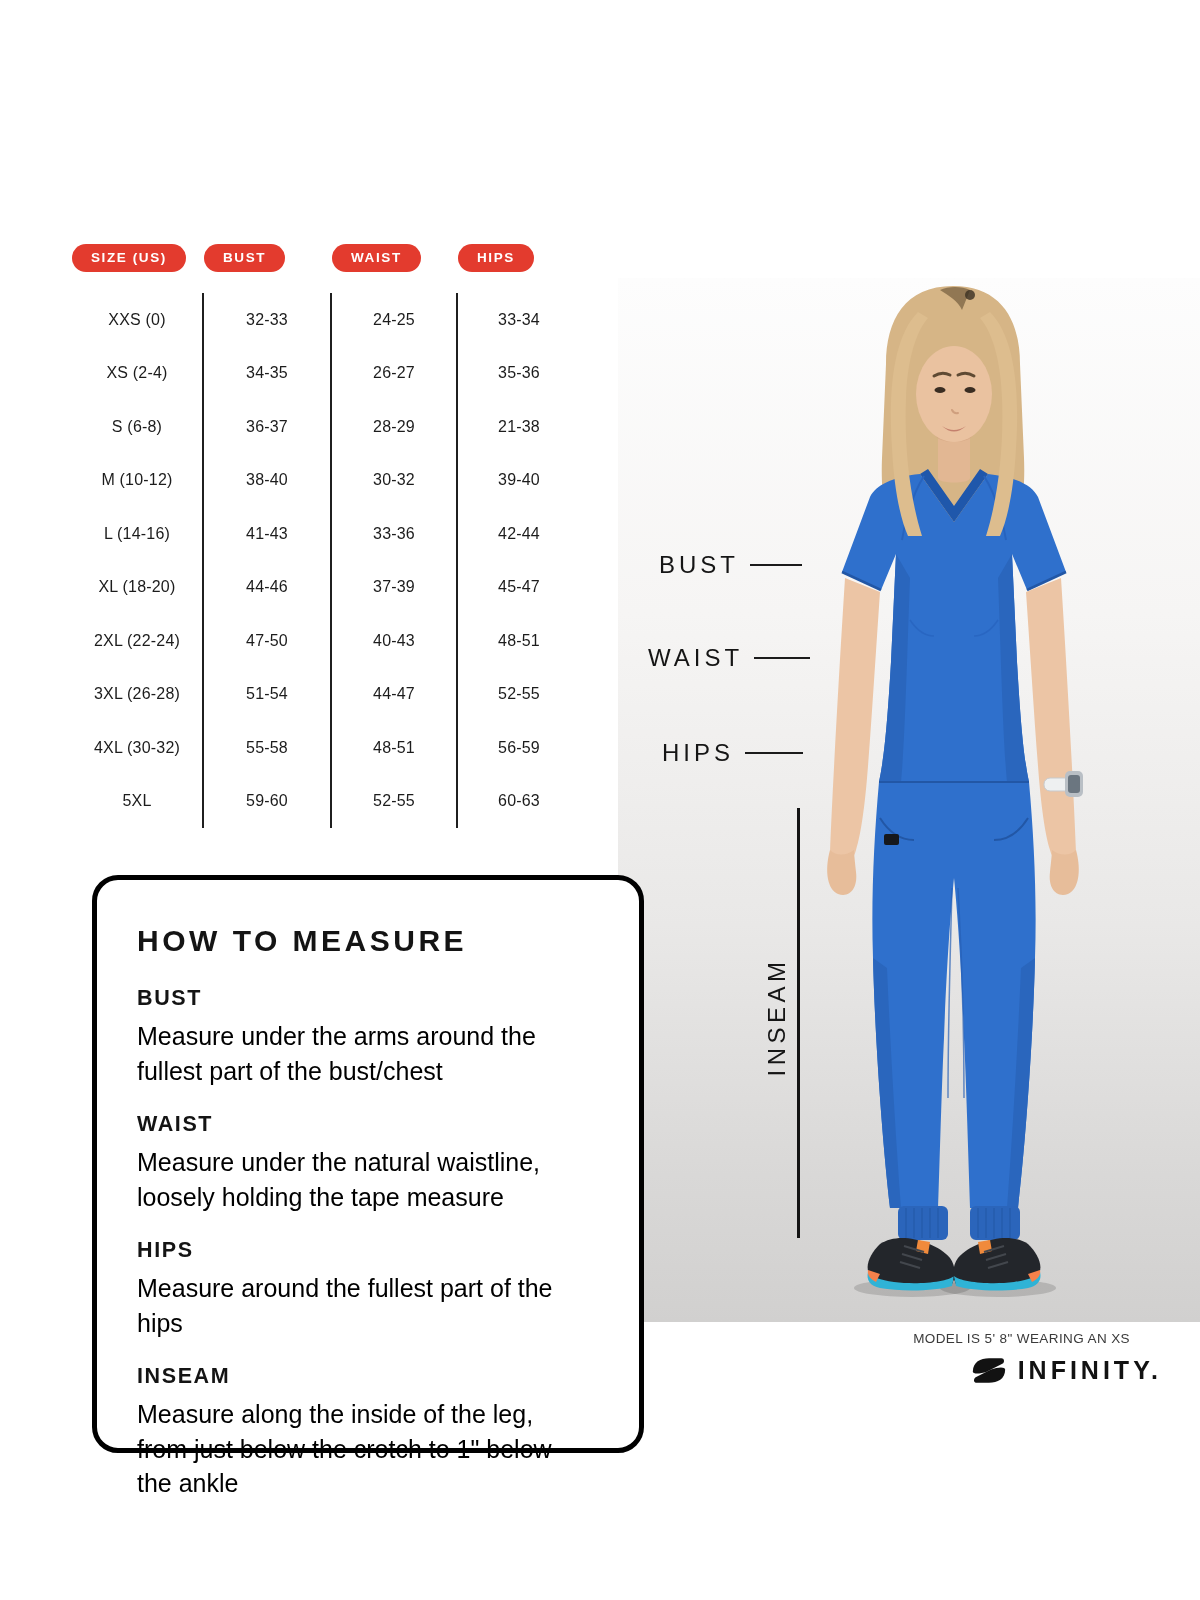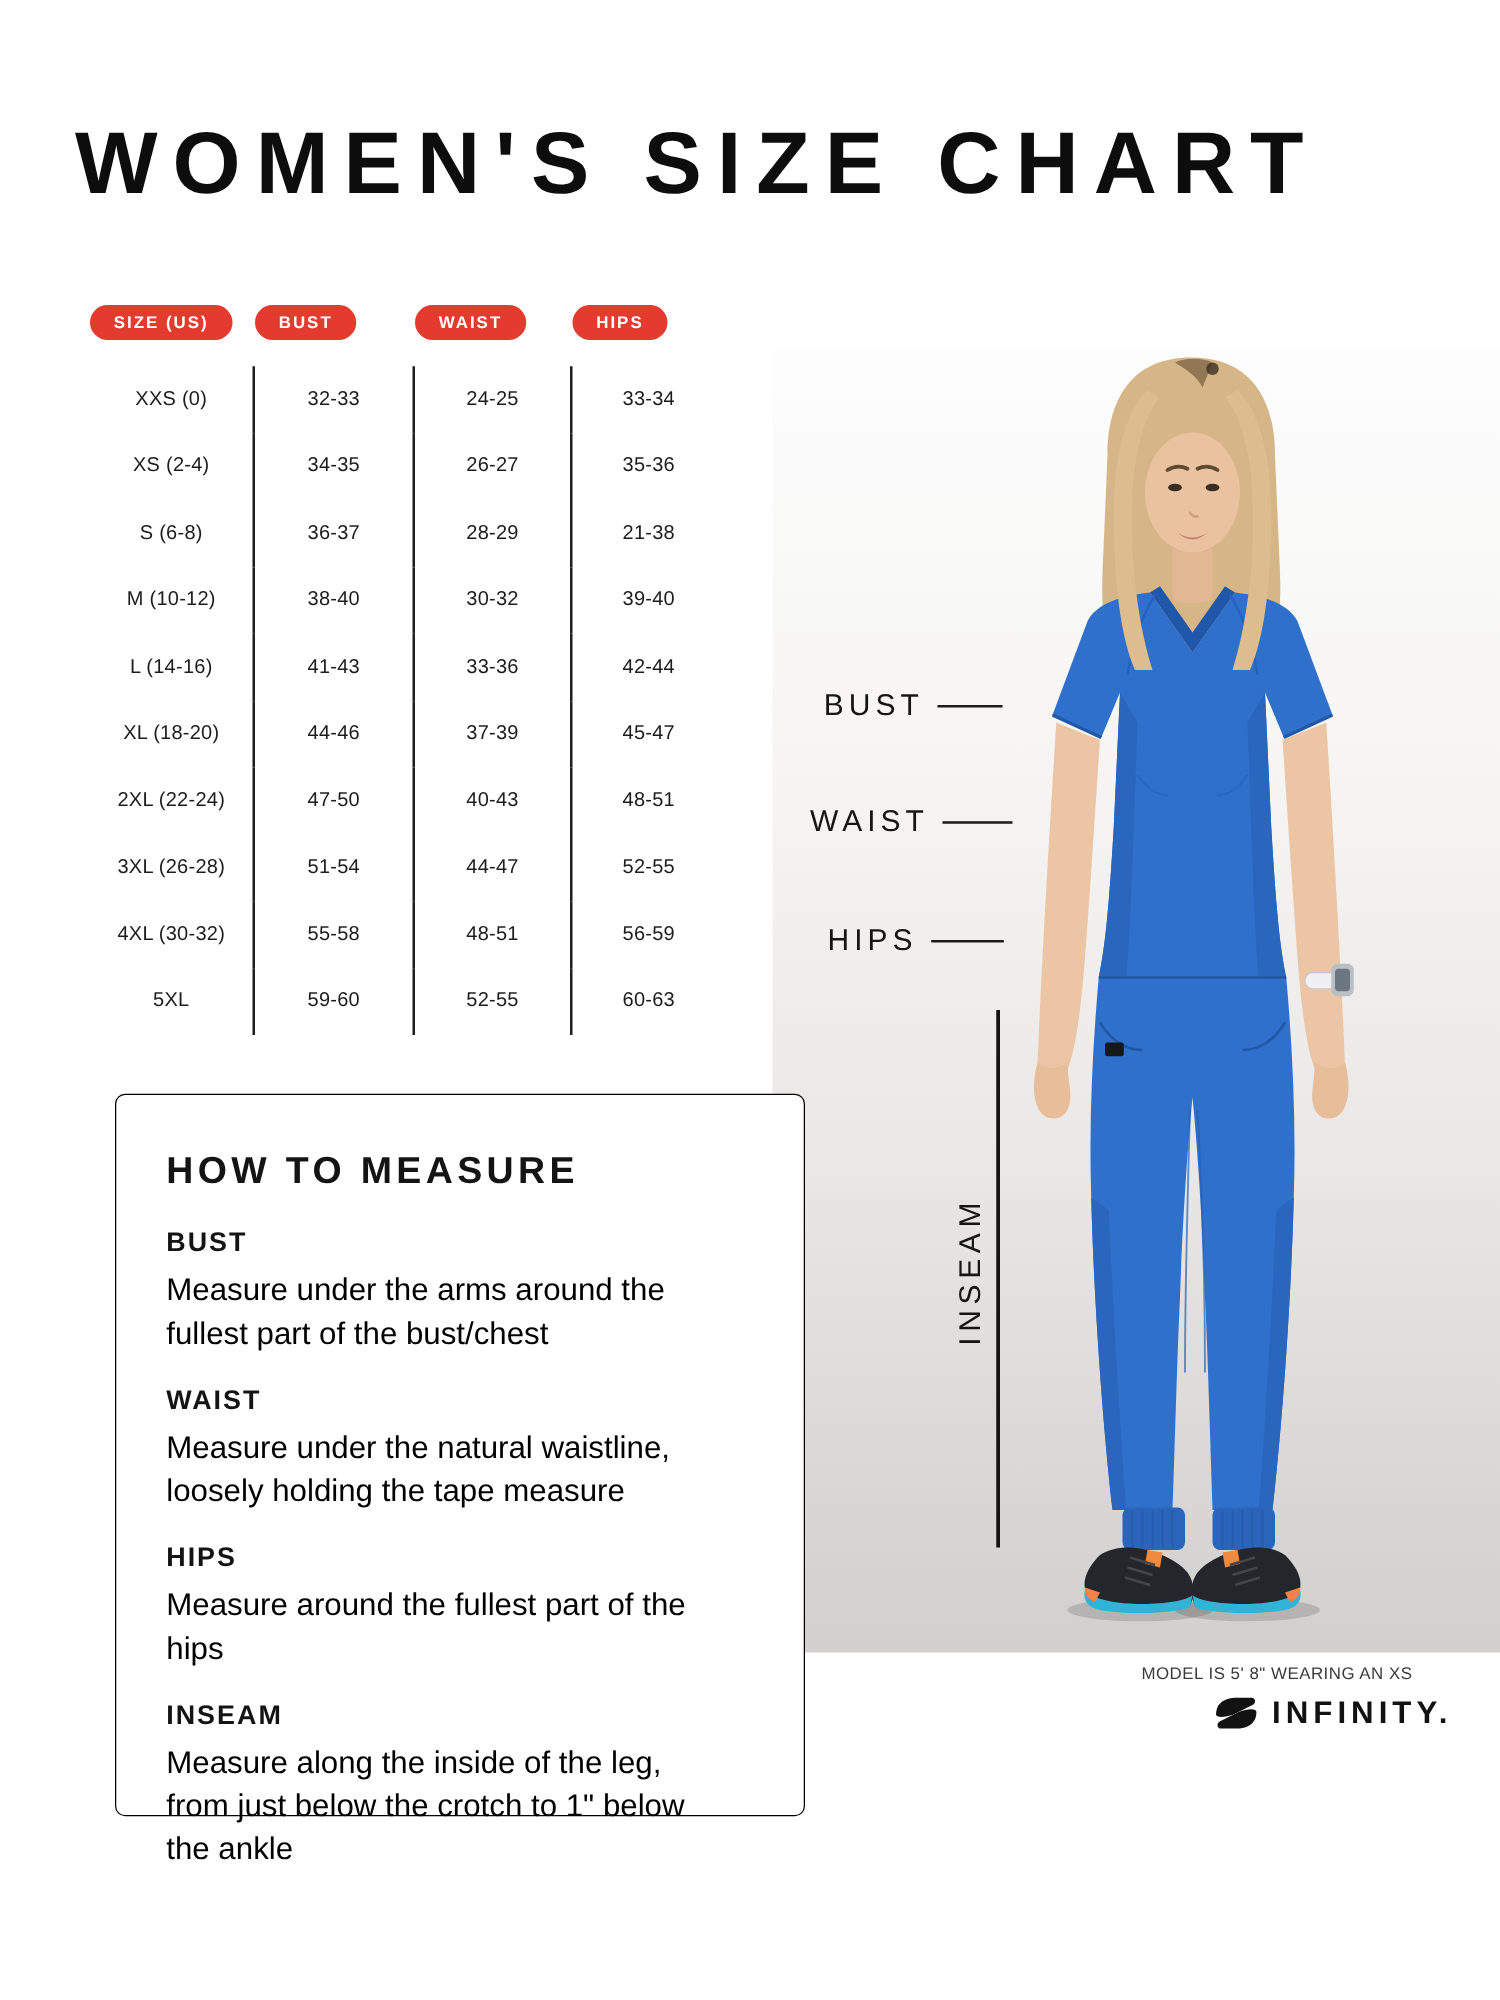--- a/index.html
+++ b/index.html
@@ -24,21 +24,21 @@
   }
   .grid{margin-top:21px;grid-auto-rows:53.5px;}
   .cell{
     display:flex;align-items:center;justify-content:center;
     font-size:16px;color:#1c1c1c;letter-spacing:0.2px;
   }
   .cell.divider{border-right:2px solid #1f1f1f;}
   
   .measure-box{
     position:absolute;left:92px;top:875px;width:552px;height:578px;
-    border:1px solid #000000;border-radius:8px;box-sizing:border-box;
+    border:5px solid #000000;border-radius:26px;box-sizing:border-box;
     padding:44px 50px 0 40px;background:#ffffff;z-index:3;
   }
   .measure-title{margin:0 0 28px 0;font-size:30px;font-weight:700;letter-spacing:3.5px;color:#141414;}
   .msection{margin-top:24px;}
   .msection:first-child{margin-top:0;}
   .mlabel-h{font-size:21.5px;font-weight:700;letter-spacing:1.6px;color:#141414;}
   .mbody{margin-top:8px;width:452px;font-size:25px;line-height:1.38;color:#000000;}
   
   .photo{
     position:absolute;left:618px;top:278px;width:582px;height:1044px;z-index:1;
@@ -61,21 +61,20 @@
   }
   
   .logo{position:absolute;right:38px;top:1356px;display:flex;align-items:center;gap:10px;z-index:2;}
   .logo-text{font-size:25px;font-weight:700;letter-spacing:4px;color:#121212;white-space:nowrap;}
 </style>
 </head>
 <body>
 
 <div class="page">
 
-  <h1 class="title">WOMEN'S SIZE CHART</h1>
 
   <div class="size-table">
     <div class="pill-row" id="pillRow">
         <div class="pill-cell">
           <span class="pill">SIZE (US)</span>
         </div>
         <div class="pill-cell">
           <span class="pill">BUST</span>
         </div>
         <div class="pill-cell">

